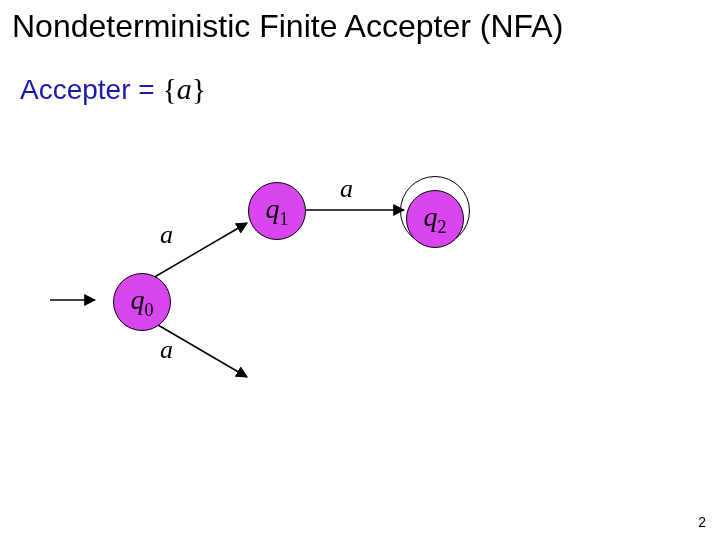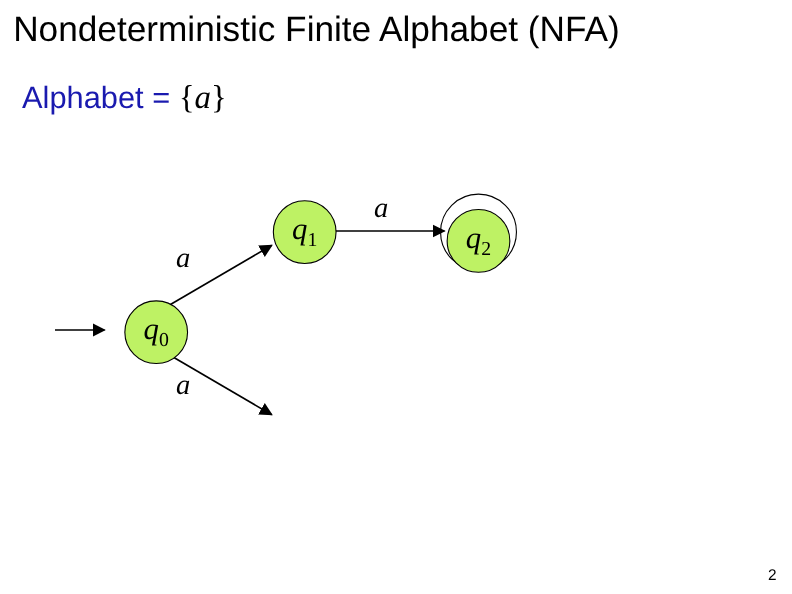--- a/index.html
+++ b/index.html
@@ -38,21 +38,21 @@
     position: absolute;
     top: 160px;
     left: 50px;
     width: 520px;
     height: 280px;
   }
   .state {
     position: absolute;
     border: 1px solid #000;
     border-radius: 50%;
-    background: #bef264;
+    background: #d946ef;
     display: flex;
     align-items: center;
     justify-content: center;
   }
   .state .lbl {
     font-family: "Times New Roman", serif;
     font-style: italic;
     font-size: 28px;
     color: #000;
     white-space: nowrap;
@@ -81,24 +81,24 @@
     right: 14px;
     bottom: 10px;
     font-family: Arial, sans-serif;
     font-size: 14px;
     color: #000;
   }
 </style>
 </head>
 <body>
 
-<div class="title">Nondeterministic Finite Alphabet (NFA)</div>
+<div class="title">Nondeterministic Finite Accepter (NFA)</div>
 
 <div class="alphabet">
-  <span>Alphabet =</span>
+  <span>Accepter =</span>
   <span class="alphabet-val">{<span class="it">a</span>}</span>
 </div>
 
 <div class="diagram">
 
   <svg class="arrows">
     <defs>
       <marker id="arr" viewBox="0 0 10 10" refX="9" refY="5" markerWidth="8" markerHeight="8" orient="auto-start-reverse">
         <path d="M 0 0 L 10 5 L 0 10 z" fill="#000"></path>
       </marker>

